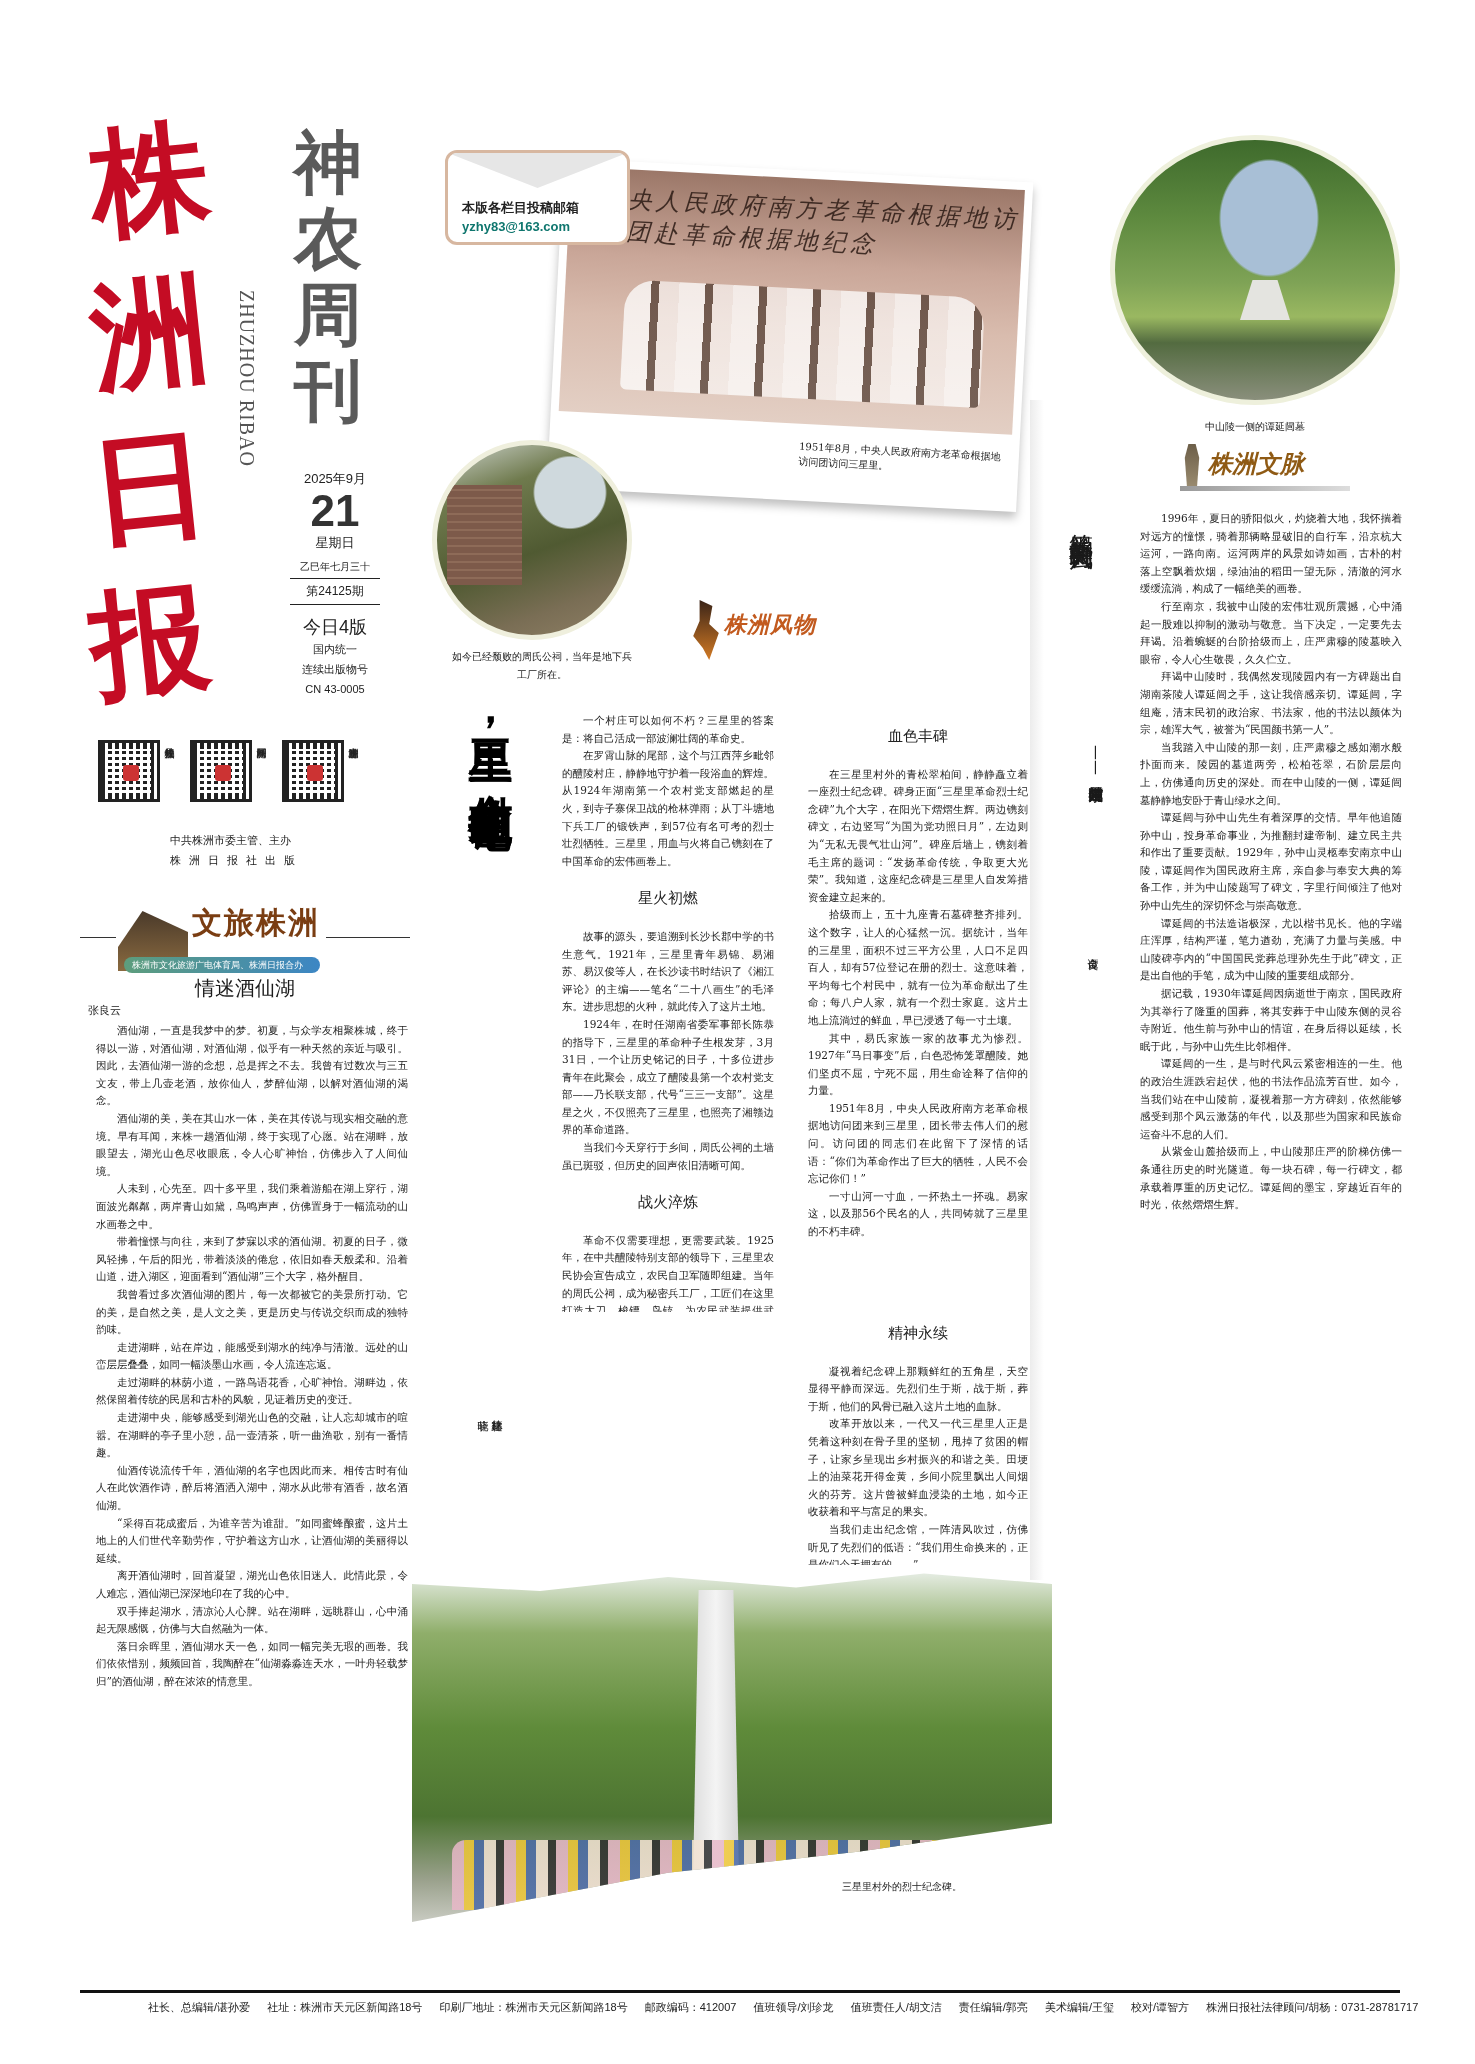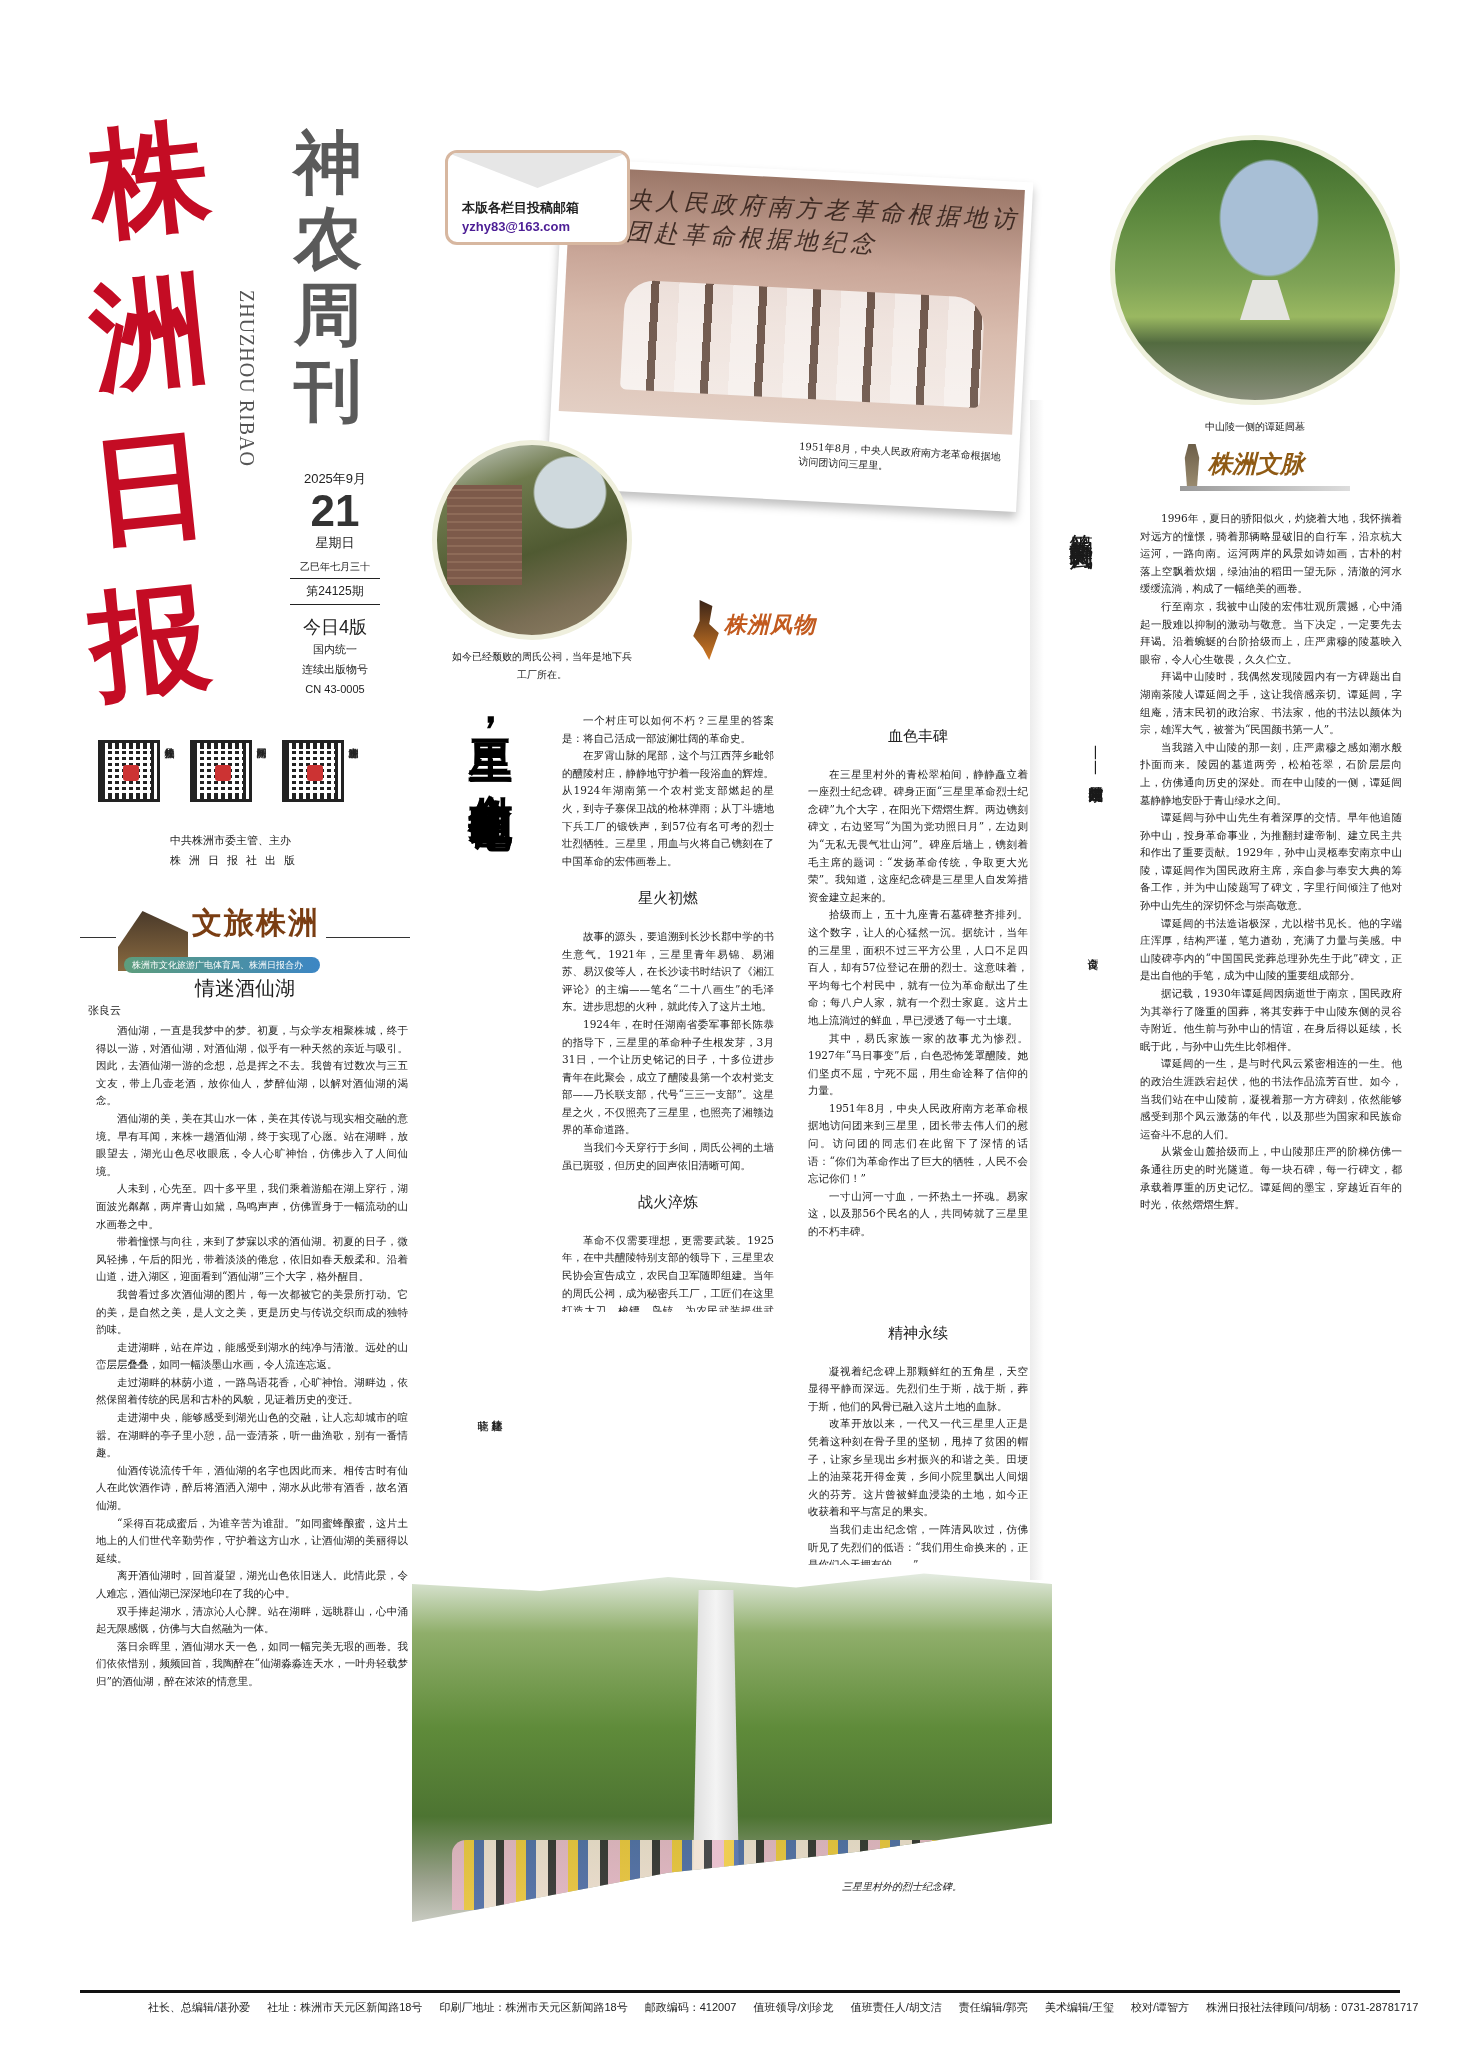--- a/index.html
+++ b/index.html
@@ -41,21 +41,21 @@
   .wl-banner .pagoda { position: absolute; left: 38px; top: 16px; width: 70px; height: 60px; background: linear-gradient(180deg, #4a3a2a, #8a6a40); clip-path: polygon(0 60%, 35% 0, 100% 35%, 100% 100%, 0 100%); }
   .wl-title { left: 80px; top: 975px; width: 330px; text-align: center; font-family: "DejaVu Sans", sans-serif; font-size: 20px; }
   .wl-author { left: 88px; top: 1003px; width: 330px; font-size: 11px; }
   .wl-body { left: 96px; top: 1022px; width: 312px; height: 910px; font-size: 10.5px; line-height: 17.6px; text-align: justify; overflow: hidden; color: #222; }
   .wl-body p { text-indent: 2em; }
 
   
   .mailbox { left: 445px; top: 150px; width: 185px; height: 95px; border: 3px solid #d7b7a0; border-radius: 12px; background: #fff; z-index: 5; font-weight: bold; }
   .mailbox .flap { position: absolute; left: 0; top: 0; width: 100%; height: 35px; background: #e6e6e6; clip-path: polygon(0 0, 100% 0, 50% 100%); border-radius: 9px 9px 0 0; }
   .mailbox .t1 { position: absolute; left: 14px; top: 46px; font-family: "Liberation Sans", sans-serif; font-size: 13px; color: #222; }
-  .mailbox .t2 { position: absolute; left: 14px; top: 66px; font-family: "Liberation Sans", sans-serif; font-size: 13px; color: #4c1d95; }
+  .mailbox .t2 { position: absolute; left: 14px; top: 66px; font-family: "Liberation Sans", sans-serif; font-size: 13px; color: #0f766e; }
   .old-photo { left: 555px; top: 170px; width: 470px; height: 330px; transform: rotate(3deg); background: #fff; box-shadow: 0 6px 10px rgba(0,0,0,.25); padding: 8px; z-index: 3; }
   .old-photo .img { width: 100%; height: 245px; background: linear-gradient(180deg, #9b7768 0%, #c9a698 35%, #d9bcae 60%, #e3cfc4 100%); position: relative; overflow: hidden; }
   .old-photo .img .ink { position: absolute; left: 30px; top: 14px; font-size: 24px; color: #2b1a14; font-style: italic; letter-spacing: 4px; opacity: .85; }
   .old-photo .img .people { position: absolute; left: 60px; top: 110px; width: 360px; height: 110px; background: repeating-linear-gradient(90deg, rgba(255,255,255,.75) 0 26px, rgba(60,40,30,.65) 26px 34px, rgba(255,255,255,.6) 34px 54px); border-radius: 30px 30px 6px 6px; }
   .old-photo .cap { position: absolute; left: 250px; top: 268px; width: 210px; font-size: 10px; line-height: 15px; }
   .ruin-photo { left: 432px; top: 440px; width: 200px; height: 200px; border-radius: 50%; background: radial-gradient(circle at 70% 25%, #cfd9dd 0 18%, transparent 19%), linear-gradient(160deg, #cfd5d0 0%, #6f7a4d 25%, #505a32 55%, #7a6e55 80%, #8f8065 100%); border: 5px solid #efefdd; z-index: 6; overflow: hidden; }
   .ruin-photo .wall { position: absolute; left: 10px; top: 40px; width: 75px; height: 100px; background: repeating-linear-gradient(0deg, #7d5a4a 0 6px, #8e6b58 6px 8px); }
   .ruin-cap { left: 452px; top: 648px; width: 180px; text-align: center; font-size: 10px; line-height: 18px; }
   .fengwu { left: 690px; top: 600px; width: 150px; height: 50px; z-index: 4; text-decoration: underline; }
   .fengwu .map { position: absolute; left: 0; top: 0; width: 32px; height: 60px; background: linear-gradient(180deg, #3a2418, #d27a24); clip-path: polygon(30% 0, 70% 10%, 60% 40%, 90% 55%, 60% 100%, 40% 80%, 10% 60%, 30% 35%); }
@@ -69,21 +69,21 @@
   .col { font-size: 10.5px; line-height: 17.6px; text-align: justify; color: #222; overflow: hidden; }
   .col p { text-indent: 2em; }
   .col h3 { font-family: "DejaVu Sans", sans-serif; font-weight: normal; font-size: 15px; text-align: center; margin: 20px 0 20px; text-indent: 0; }
   .col-a { left: 562px; top: 712px; width: 212px; height: 600px; }
   .col-b { left: 808px; top: 712px; width: 220px; height: 610px; }
 
   
   .monument { left: 412px; top: 1570px; width: 640px; height: 352px; background: linear-gradient(180deg, #e9efe8 0%, #8fae6a 18%, #5f8b3a 45%, #4d7432 70%, #9aa18c 88%, #c9cbc2 100%); clip-path: polygon(0 4%, 20% 6%, 40% 2%, 60% 5%, 80% 1%, 100% 4%, 100% 72%, 70% 80%, 40% 86%, 0 100%); }
   .monument .obelisk { position: absolute; left: 275px; top: 20px; width: 58px; height: 300px; background: linear-gradient(90deg, #d8d8d8, #f4f4f4, #cfcfcf); clip-path: polygon(20% 0, 80% 0, 90% 100%, 10% 100%); }
   .monument .crowd { position: absolute; left: 40px; top: 270px; width: 520px; height: 70px; background: repeating-linear-gradient(90deg, #e8b8c8 0 12px, #f0c838 12px 22px, #4a6aa8 22px 32px, #f3e3d3 32px 44px, #2d2d2d 44px 52px); opacity: .85; border-radius: 14px 14px 0 0; }
-  .monument-cap { left: 842px; top: 1880px; width: 200px; font-size: 10px; z-index: 3; font-style: italic; }
+  .monument-cap { left: 842px; top: 1880px; width: 200px; font-size: 10px; z-index: 3; }
 
   
   .tomb-photo { left: 1110px; top: 135px; width: 290px; height: 270px; border-radius: 50%; border: 5px solid #eef0dc; background: radial-gradient(ellipse at 55% 30%, #a8bfd6 0 22%, transparent 23%), linear-gradient(180deg, #3e6a2c 0%, #5e8a3f 30%, #7fa356 55%, #9ab861 68%, #536b40 78%, #8a8f7c 100%); overflow: hidden; }
   .tomb-photo .path { position: absolute; left: 125px; top: 140px; width: 50px; height: 40px; background: #e4e4e0; clip-path: polygon(25% 0, 75% 0, 100% 100%, 0 100%); }
   .tomb-cap { left: 1110px; top: 420px; width: 290px; text-align: center; font-size: 10px; }
   .wenmai { left: 1180px; top: 440px; width: 170px; height: 50px; }
   .wenmai .statue { position: absolute; left: 0; top: 4px; width: 24px; height: 46px; background: linear-gradient(180deg, #6c5e48, #9d8e72); clip-path: polygon(35% 0, 65% 0, 80% 30%, 70% 100%, 30% 100%, 20% 30%); }
   .wenmai .txt { position: absolute; left: 28px; top: 8px; font-size: 24px; color: #8f5a14; font-weight: bold; font-style: italic; font-family: "DejaVu Sans", sans-serif; }
   .wenmai .base { position: absolute; left: 0; top: 46px; width: 170px; height: 5px; background: linear-gradient(90deg, #999, #ddd); }
   .r-title { left: 1058px; top: 515px; width: 40px; writing-mode: vertical-rl; font-family: "DejaVu Sans", sans-serif; font-size: 24px; line-height: 34px; letter-spacing: 2px; }

